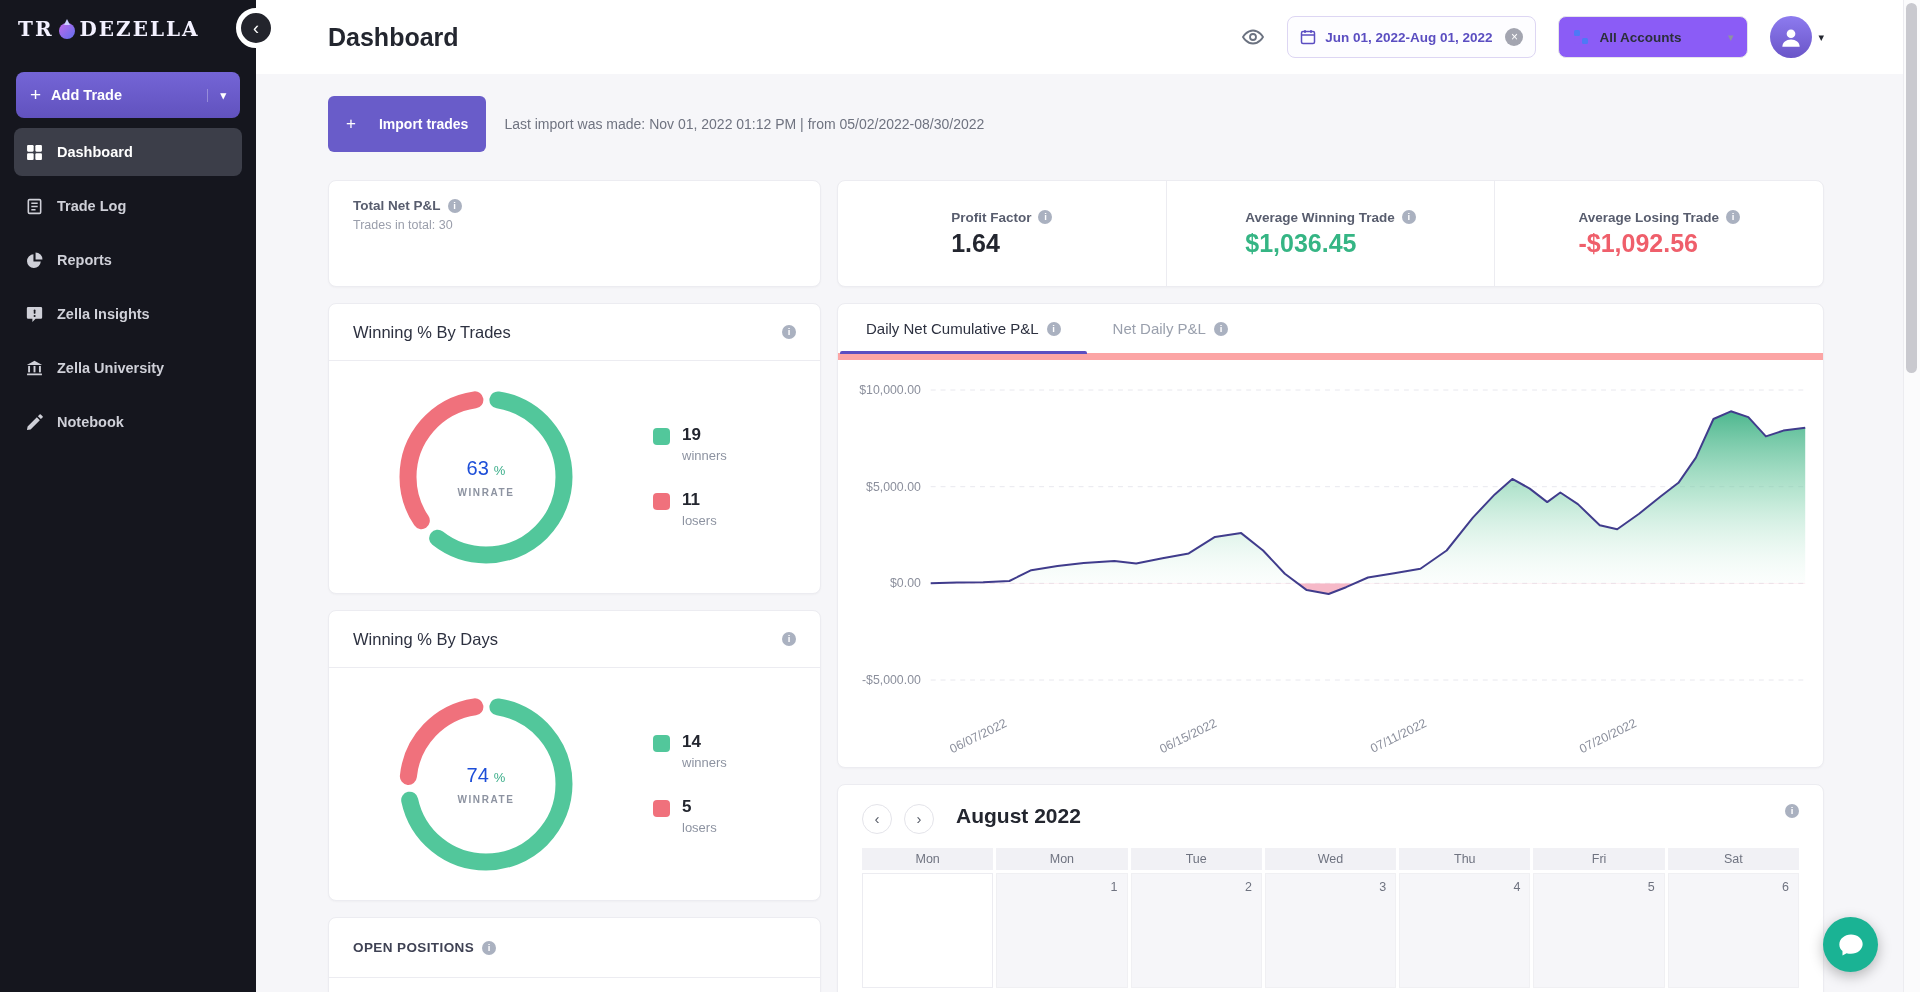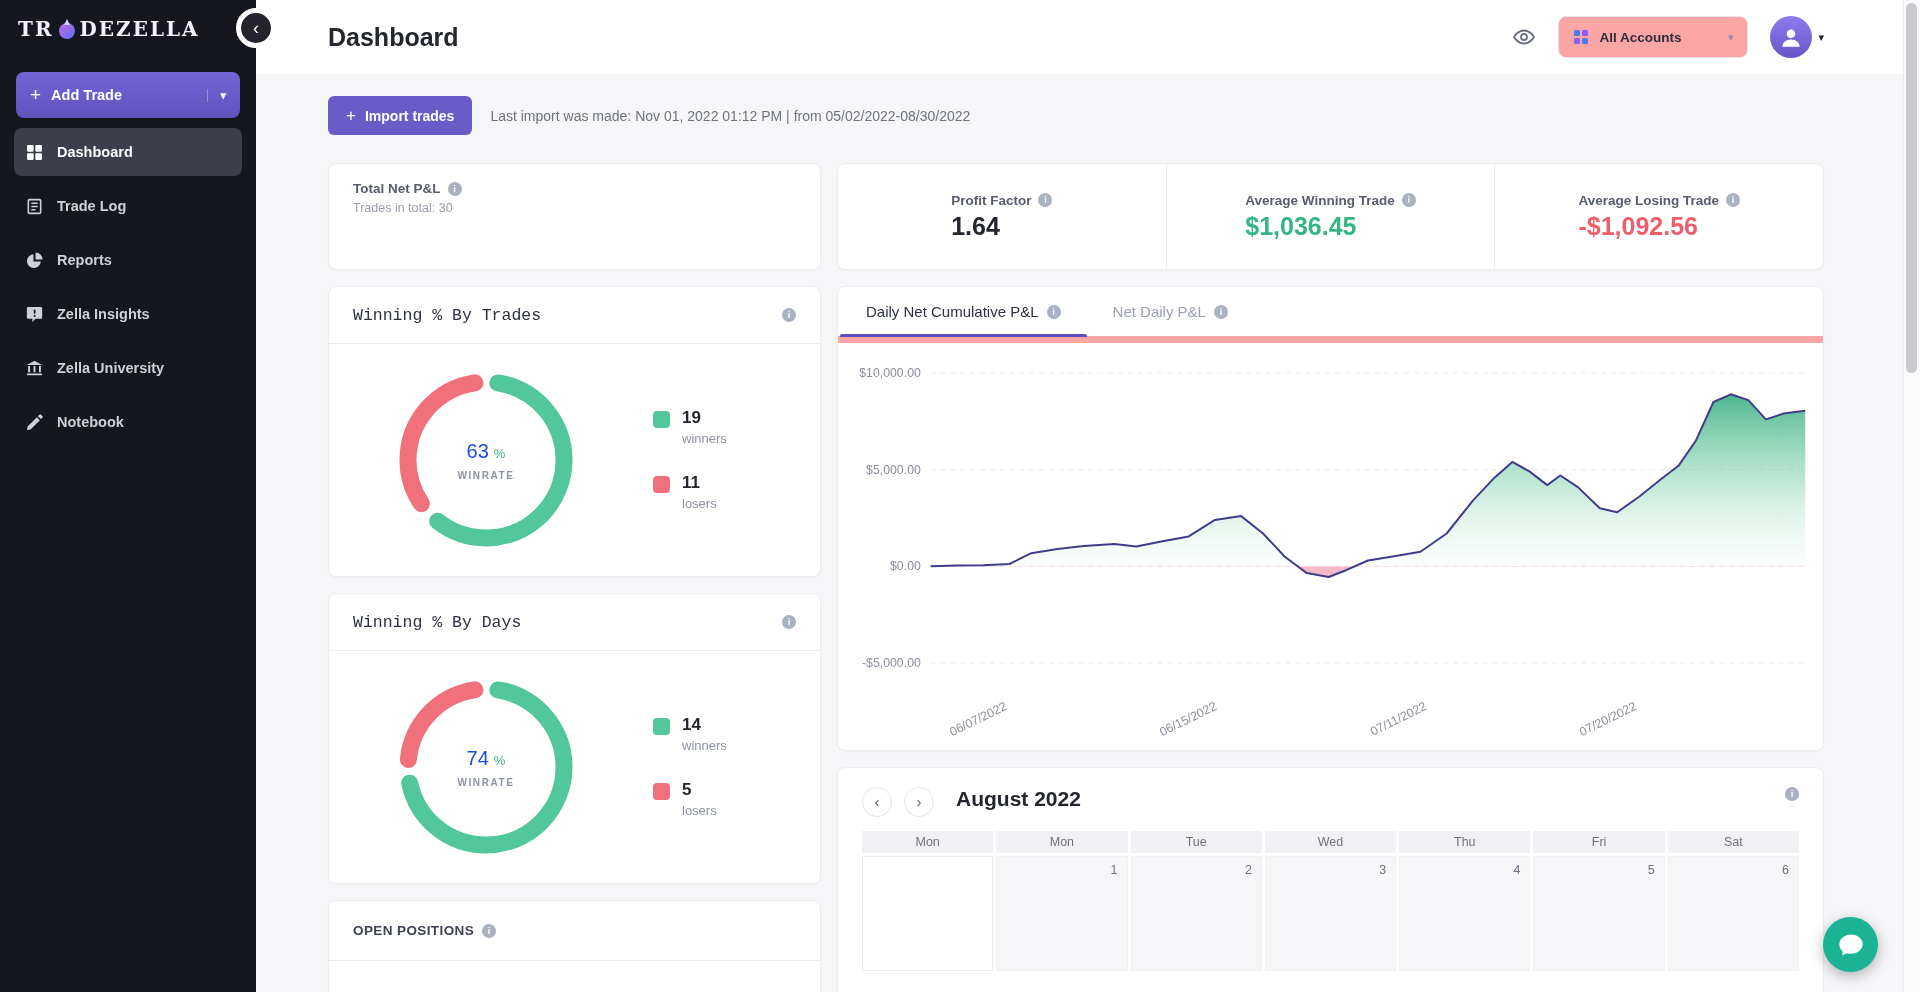--- a/index.html
+++ b/index.html
@@ -61,41 +61,41 @@
     height: 42px; border: 1px solid #ddd6f3; background: #fdfdff; border-radius: 8px;
     display: flex; align-items: center; gap: 9px; padding: 0 12px; cursor: pointer;
   }
   .date-chip .date-text { font-size: 13.5px; color: #5b4ec1; font-weight: 600; }
   .clear-x {
     width: 18px; height: 18px; border-radius: 50%; background: #a3a5b0; color: #fff;
     font-size: 12px; line-height: 18px; text-align: center; margin-left: 4px;
   }
   .clear-x::before { content: "×"; }
   .accounts-chip {
-    height: 42px; border: 1px solid #e5e5ea; background: #fca5a5; border-radius: 8px;
+    height: 42px; border: 1px solid #e5e5ea; background: #8b5cf6; border-radius: 8px;
     display: flex; align-items: center; gap: 10px; padding: 0 14px; cursor: pointer; min-width: 190px;
   }
   .accounts-chip .acct-text { font-size: 13.5px; color: #2b2f3a; font-weight: 600; }
   .accounts-chip .chev { margin-left: auto; color: #8d93a1; font-size: 11px; }
   .accounts-chip .chev::before { content: "▾"; }
   .avatar-wrap { display: flex; align-items: center; gap: 6px; cursor: pointer; }
   .avatar {
     width: 42px; height: 42px; border-radius: 50%;
     background: linear-gradient(180deg, #8d7bef, #6a55c8);
     display: flex; align-items: center; justify-content: center; overflow: hidden;
   }
   .avatar-chev { font-size: 11px; color: #23262f; }
   .avatar-chev::before { content: "▾"; }
   
   .content { padding: 22px 96px 0 72px; }
   .import-row { display: flex; align-items: center; gap: 18px; margin-bottom: 28px; }
   .import-btn {
-    height: 39px; background: #695cc9; border: none; border-radius: 6px; color: #fff;
+    height: 56px; background: #695cc9; border: none; border-radius: 6px; color: #fff;
     font-size: 14px; font-weight: bold; padding: 0 18px; display: flex; align-items: center;
-    gap: 9px; cursor: pointer; font-family: inherit;
+    gap: 23px; cursor: pointer; font-family: inherit;
   }
   .import-btn .plus::before { content: "+"; font-size: 17px; font-weight: normal; }
   .import-status { font-size: 14px; color: #6f7380; }
   .grid { display: flex; gap: 16px; align-items: flex-start; }
   .col-left { width: 493px; flex: none; display: flex; flex-direction: column; gap: 16px; }
   .col-right { flex: 1; display: flex; flex-direction: column; gap: 16px; }
   .card {
     background: #fff; border: 1px solid #ececf1; border-radius: 8px;
     box-shadow: 0 1px 2px rgba(20,20,40,.03);
   }
@@ -108,21 +108,21 @@
   .stat-value.dark { color: #23262f; }
   .stat-sub { font-size: 12.5px; color: #9a9eab; margin-top: 5px; }
   .stats3 { height: 107px; display: flex; align-items: stretch; }
   .stat-section { flex: 1; display: flex; align-items: center; justify-content: center; }
   .stat-section + .stat-section { border-left: 1px solid #ececf1; }
   
   .card-head {
     height: 57px; display: flex; align-items: center; justify-content: space-between;
     padding: 0 24px; border-bottom: 1px solid #ececf1;
   }
-  .card-title { font-size: 16.5px; color: #2d3140; font-weight: 500; font-family: Liberation Mono, monospace; }
+  .card-title { font-size: 16.5px; color: #2d3140; font-weight: 500; }
   .donut-body { display: flex; align-items: center; padding: 21px 0 21px 62px; gap: 72px; }
   .donut-wrap { position: relative; width: 190px; height: 190px; }
   .donut-wrap svg { width: 190px; height: 190px; }
   .donut-center {
     position: absolute; inset: 0; display: flex; flex-direction: column;
     align-items: center; justify-content: center;
   }
   .pct-num { font-size: 20px; font-weight: normal; color: #1d4ed8; }
   .pct-sign { font-size: 13px; color: #3bae8a; margin-left: 5px; }
   .center-label { font-size: 10px; color: #8d93a1; letter-spacing: 1.6px; margin-top: 7px; font-weight: bold; }
@@ -287,20 +287,28 @@
 
   <header class="topbar">
     <h1 class="page-title">Dashboard</h1>
     <div class="topbar-right">
       <button class="eye-btn">
         <svg width="24" height="24" viewBox="0 0 24 24" fill="none" stroke="#6b7280" stroke-width="1.8">
           <path d="M2 12s3.5-6.5 10-6.5S22 12 22 12s-3.5 6.5-10 6.5S2 12 2 12z"></path>
           <circle cx="12" cy="12" r="3"></circle>
         </svg>
       </button>
+      <div class="date-chip">
+        <svg width="16" height="16" viewBox="0 0 16 16" fill="none" stroke="#5b4ec1" stroke-width="1.5">
+          <rect x="1.5" y="2.5" width="13" height="12" rx="1.5"></rect>
+          <path d="M1.5 6h13M5 1v3M11 1v3"></path>
+        </svg>
+        <span class="date-text">Jun 01, 2022-Aug 01, 2022</span>
+        <span class="clear-x"></span>
+      </div>
       <div class="accounts-chip">
         <svg width="16" height="16" viewBox="0 0 16 16">
           <rect x="1" y="1" width="6" height="6" rx="1.5" fill="#4d79f6"></rect>
           <rect x="9" y="1" width="6" height="6" rx="1.5" fill="#8b5cf6"></rect>
           <rect x="1" y="9" width="6" height="6" rx="1.5" fill="#8b5cf6"></rect>
           <rect x="9" y="9" width="6" height="6" rx="1.5" fill="#4d79f6"></rect>
         </svg>
         <span class="acct-text">All Accounts</span>
         <span class="chev"></span>
       </div>

